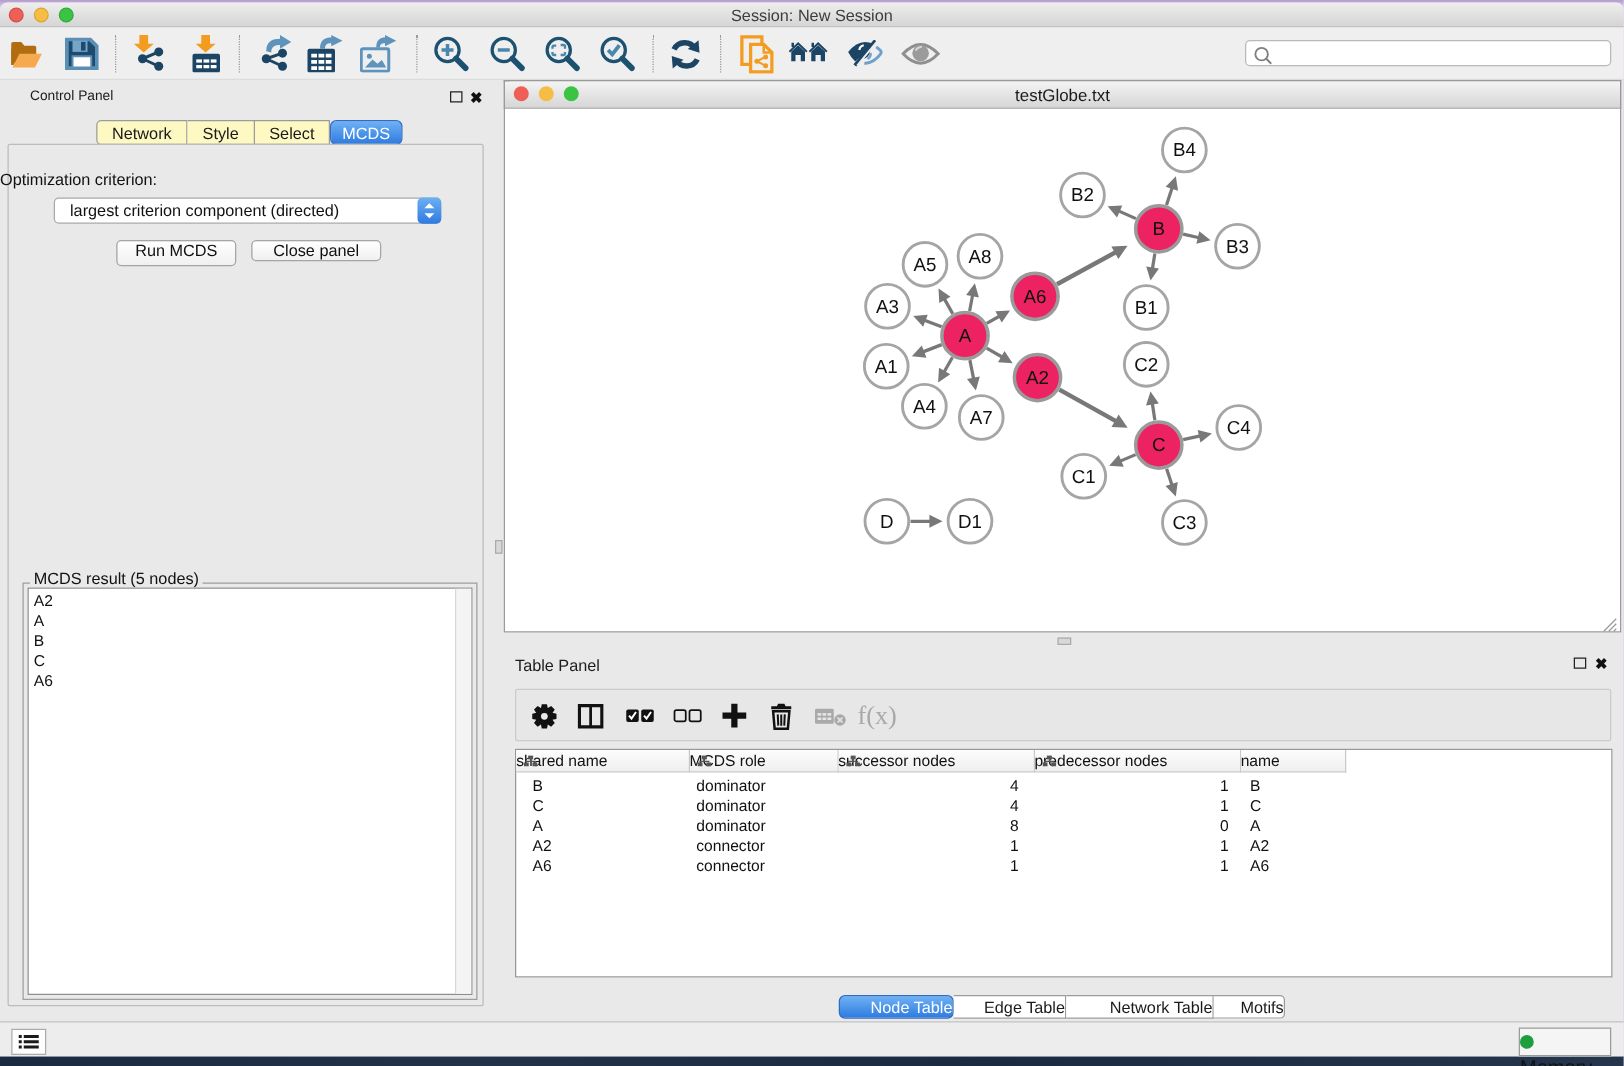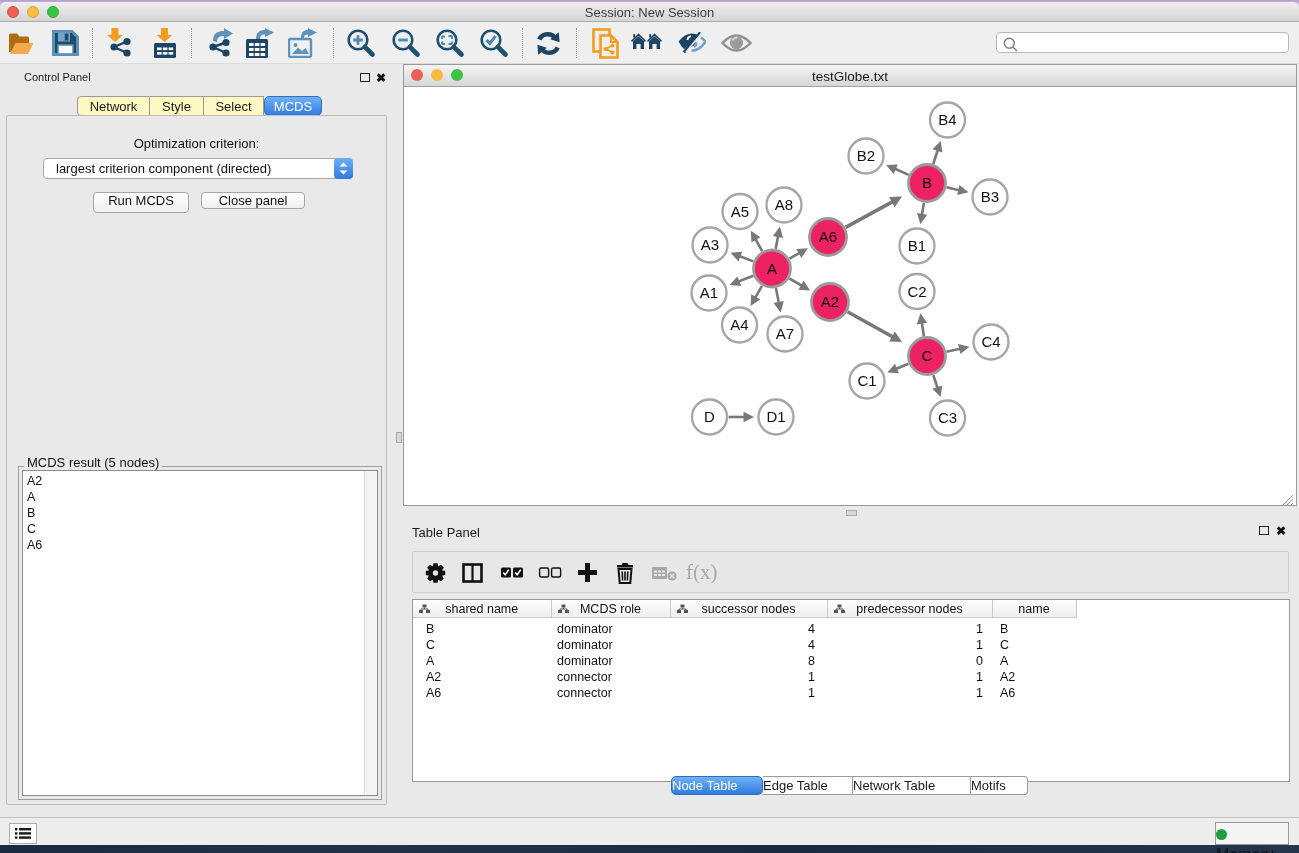--- a/index.html
+++ b/index.html
@@ -15,41 +15,41 @@
 #searchbox{left:996px;top:32px;width:293px;height:21px;background:#fff;border:1px solid #b9b9b9;border-radius:4px}
 
 #cptitle{left:24px;top:71px;font-size:11px;color:#1c1c1c}
 .floatico{width:10px;height:9px;border:1.5px solid #222}
 .xico{font-size:12px;color:#111;font-weight:bold}
 .tab{position:absolute;top:96px;height:20px;background:#fef9c3;border:1px solid #9b9b9b;border-left:none;font-size:13px;color:#1a1a1a;text-align:center;line-height:19px}
 .tab.first{border-left:1px solid #9b9b9b;border-radius:4px 0 0 4px}
 .tab.last{border-radius:0 4px 4px 0}
 .tab.sel{background:linear-gradient(#6fb1f5,#2f7ce0);color:#fff;border-color:#2f6cc4;border-radius:5px;border-left:1px solid #2f6cc4}
 #cpbox{left:6px;top:115px;width:381px;height:690px;border:1px solid #bcbcbc;border-radius:2px}
-#optlabel{left:0;top:136px;width:393px;text-align:center;font-size:13px;color:#111}
+#optlabel{left:0;top:136px;width:393px;text-align:left;font-size:13px;color:#111}
 #dropdown{left:43px;top:158px;width:310px;height:21px;background:#fff;border:1px solid #a9a9a9;border-radius:4px;font-size:13px;color:#111;line-height:19px;padding-left:12px}
 #dropbtn{left:334px;top:158px;width:19px;height:21px;background:linear-gradient(#6db0f4,#2e7ae0);border-radius:4px;color:#fff}
 .pushbtn{background:linear-gradient(#ffffff,#f0f0f0);border:1px solid #a5a5a5;border-radius:4px;font-size:13px;color:#111;text-align:center;line-height:16px}
 #grpbox{left:18px;top:466px;width:364px;height:334px;border:1px solid #9e9e9e}
 #grplabel{left:24px;top:455px;background:#e9e9e9;padding:0 3px;font-size:13px;color:#111}
 #grplist{left:22px;top:470px;width:356px;height:326px;background:#fff;border:1px solid #8e8e8e;font-size:12.5px;color:#111;line-height:16px;padding:2px 0 0 4px}
 #grpscroll{left:364px;top:471px;width:13px;height:324px;background:#f4f4f4;border-left:1px solid #d8d8d8}
 
 #netwin{left:403px;top:64px;width:894px;height:442px;background:#fff;border:1px solid #9a9a9a}
 #nettitle{left:403px;top:64px;width:894px;height:23px;background:linear-gradient(#f4f4f4,#d6d6d6);border:1px solid #9a9a9a;border-bottom:1px solid #a2a2a2}
 #netname{left:404px;top:69px;width:892px;text-align:center;font-size:13.5px;color:#1a1a1a}
 #graph{left:405px;top:87px}
 
 #tptitle{left:412px;top:525px;font-size:13px;color:#1c1c1c}
 #tptoolbar{left:412px;top:551px;width:877px;height:42px;background:#e7e7e7;border:1px solid #cbcbcb;border-radius:2px}
 #tablebox{left:412px;top:599px;width:878px;height:183px;background:#fff;border:1px solid #999}
-.th{position:absolute;top:600px;height:18px;background:linear-gradient(#fdfdfd,#efefef);border-right:1px solid #c9c9c9;border-bottom:1px solid #c9c9c9;font-size:12.5px;color:#111;text-align:center;line-height:18px}
+.th{position:absolute;top:600px;height:18px;background:linear-gradient(#fdfdfd,#efefef);border-right:1px solid #c9c9c9;border-bottom:1px solid #c9c9c9;font-size:12.5px;color:#111;text-align:left;line-height:18px}
 .td{position:absolute;height:16px;font-size:12.5px;color:#111;line-height:16px}
 .num{text-align:right}
-.btab{position:absolute;top:776px;height:19px;background:#fff;border:1px solid #9b9b9b;border-left:none;font-size:13px;color:#1a1a1a;text-align:left;line-height:18px}
+.btab{position:absolute;top:796px;height:19px;background:#fff;border:1px solid #9b9b9b;border-left:none;font-size:13px;color:#1a1a1a;text-align:right;line-height:18px}
 #statusbar{left:0;top:817px;width:1299px;height:28px;background:#ededed;border-top:1px solid #c2c2c2}
 #listbtn{left:9px;top:823px;width:28px;height:21px;background:#fdfdfd;border:1px solid #ababab}
 #membtn{left:1215px;top:822px;width:74px;height:23px;background:#f5f5f5;border:1px solid #9a9a9a;font-size:16px;color:#111;line-height:21px;}
 </style></head>
 <body>
 <div class="abs" id="deskbot"></div>
 <div class="abs" id="appwin"></div>
 <div class="abs" id="titlebar"></div>
 <div class="abs tl" style="left:7px;background:#ee6057;border:0.5px solid #d64f45"></div>
 <div class="abs tl" style="left:27px;background:#f5bd43;border:0.5px solid #dea435"></div>

